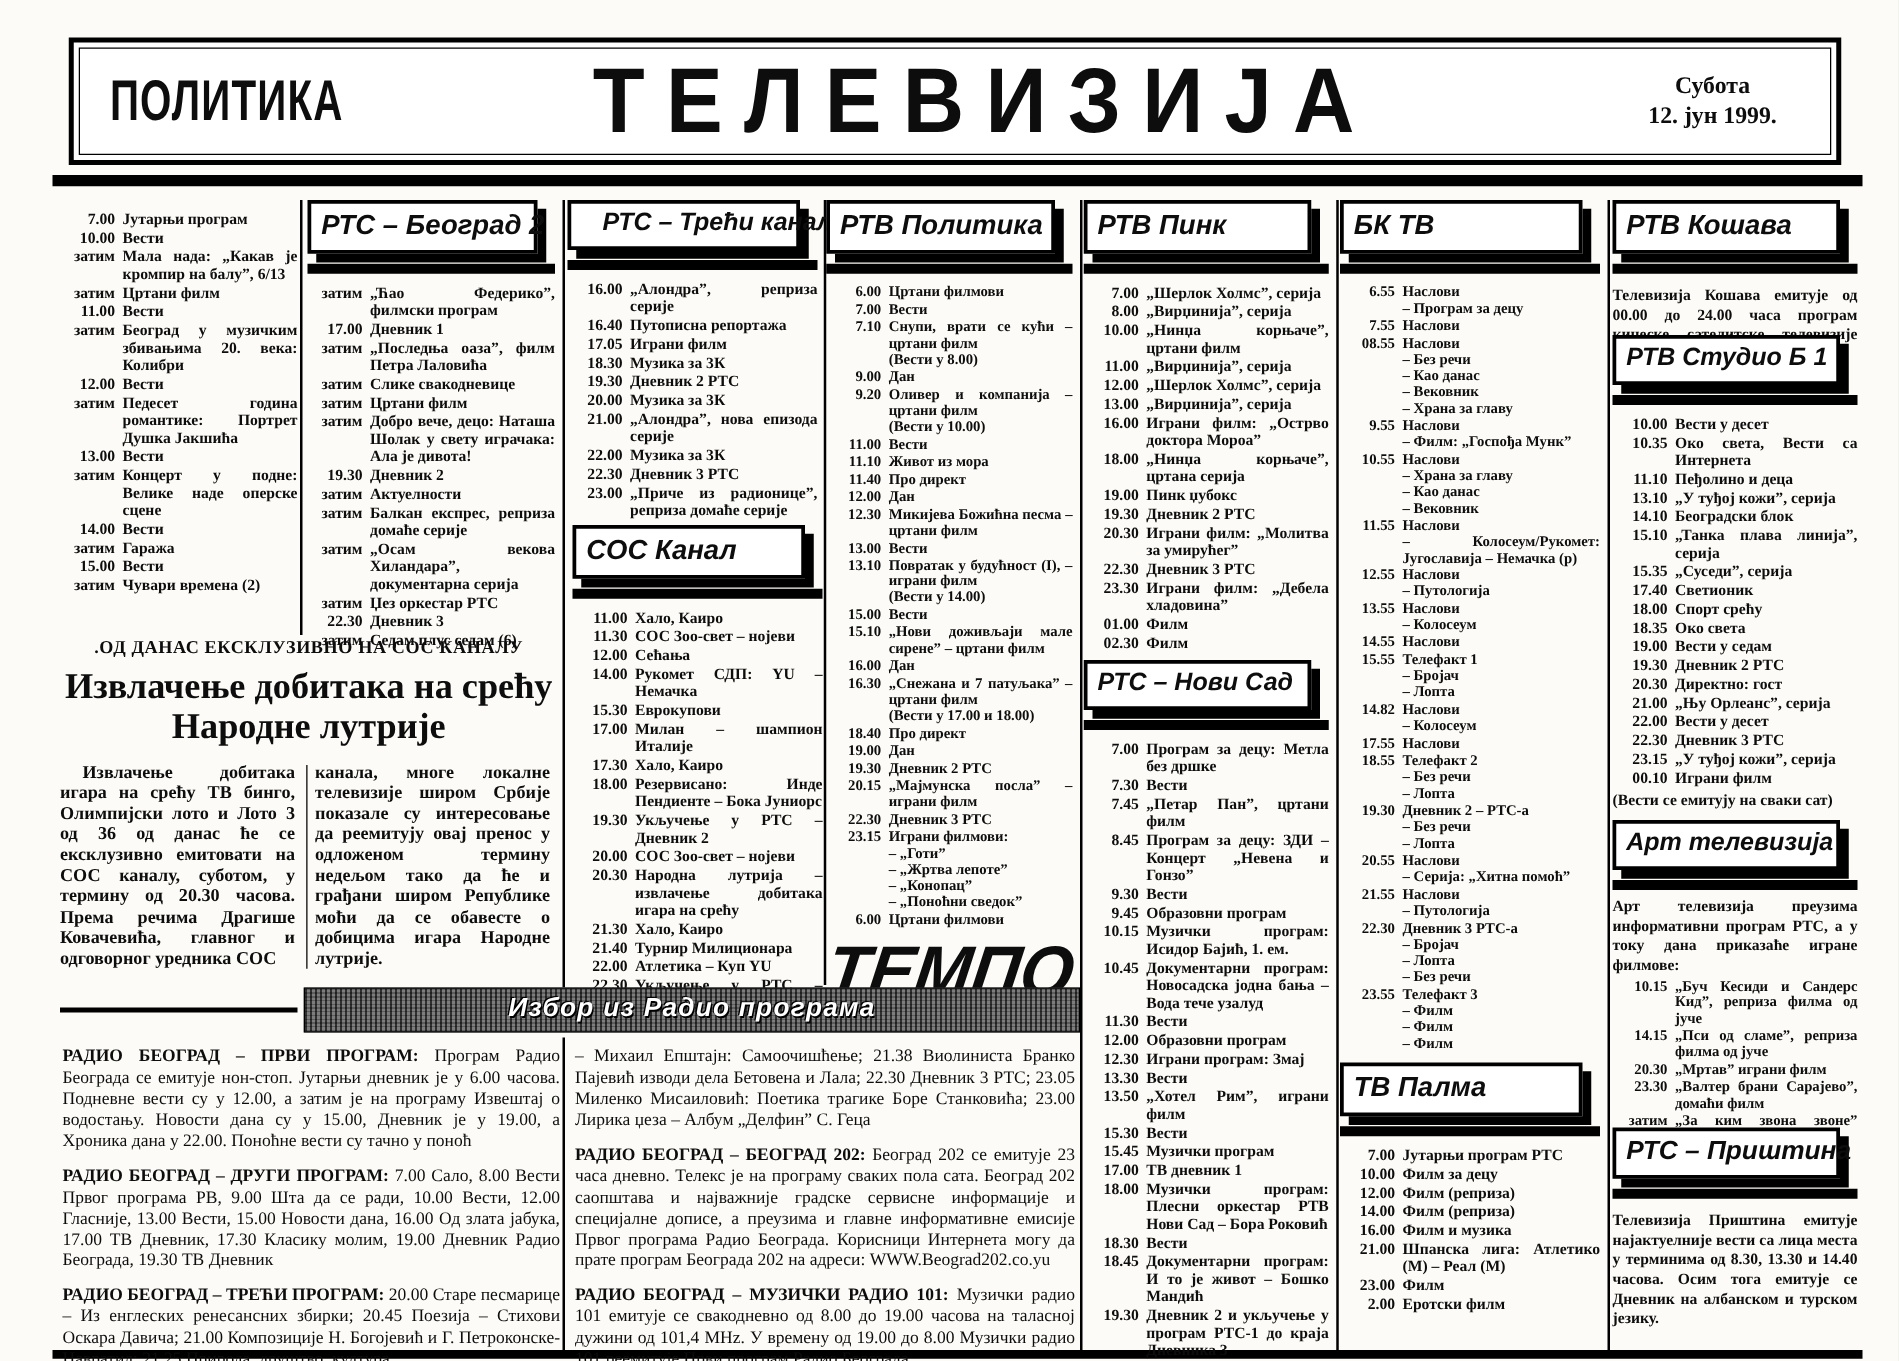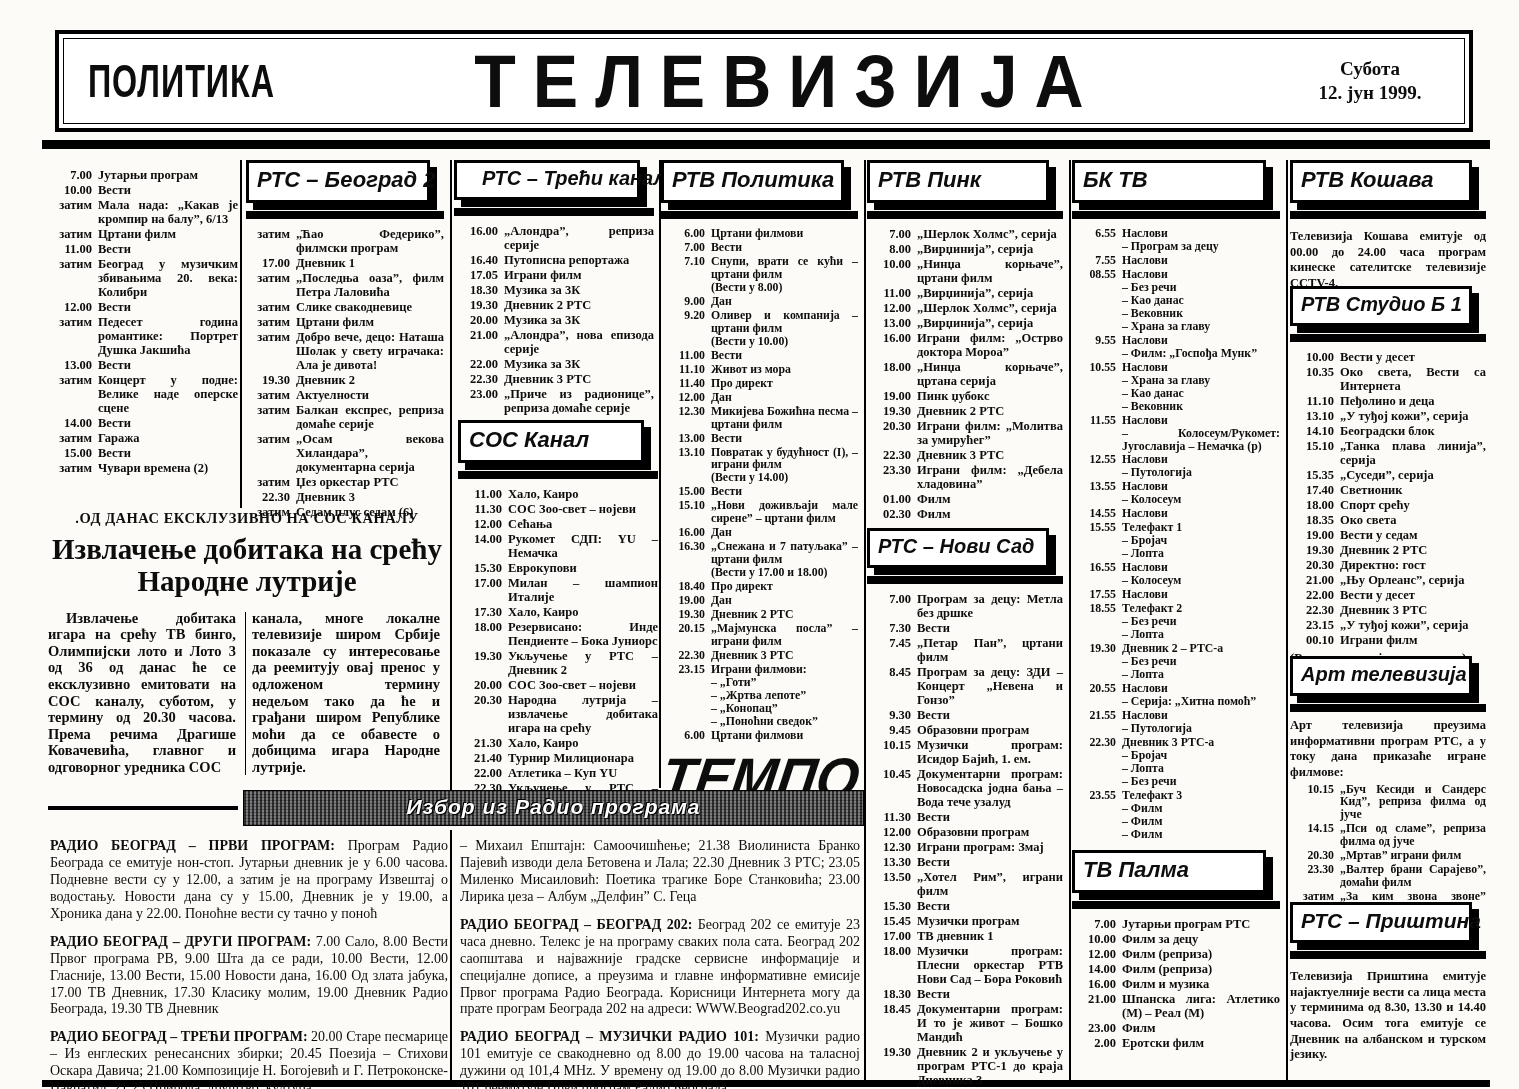--- a/index.html
+++ b/index.html
@@ -642,21 +642,21 @@
           <span class="tm">14.55</span>
           <span class="tx">Наслови</span>
         </div>
         <div class="row">
           <span class="tm">15.55</span>
           <span class="tx">Телефакт 1
 – Бројач
 – Лопта</span>
         </div>
         <div class="row">
-          <span class="tm">16.55</span>
+          <span class="tm">14.82</span>
           <span class="tx">Наслови
 – Колосеум</span>
         </div>
         <div class="row">
           <span class="tm">17.55</span>
           <span class="tx">Наслови</span>
         </div>
         <div class="row">
           <span class="tm">18.55</span>
           <span class="tx">Телефакт 2
@@ -738,21 +738,21 @@
   </section>
 
   <section class="sec" style="left:1290px;top:160px;width:196px;">
     <div>
       <div class="chead">РТВ Кошава</div>
       <div class="chbar"></div>
     </div>
     <div class="cdesc">Телевизија Кошава емитује од 00.00 до 24.00 часа програм кинеске сателитске телевизије CCTV-4.</div>
   </section>
 
-  <section class="sec" style="left:1290px;top:286px;width:196px;">
+  <section class="sec" style="left:1290px;top:268px;width:196px;">
     <div>
       <div class="chead" style="font-size:20px;">РТВ Студио Б 1</div>
       <div class="chbar"></div>
     </div>
     <div class="list">
         <div class="row">
           <span class="tm">10.00</span>
           <span class="tx">Вести у десет</span>
         </div>
         <div class="row">

